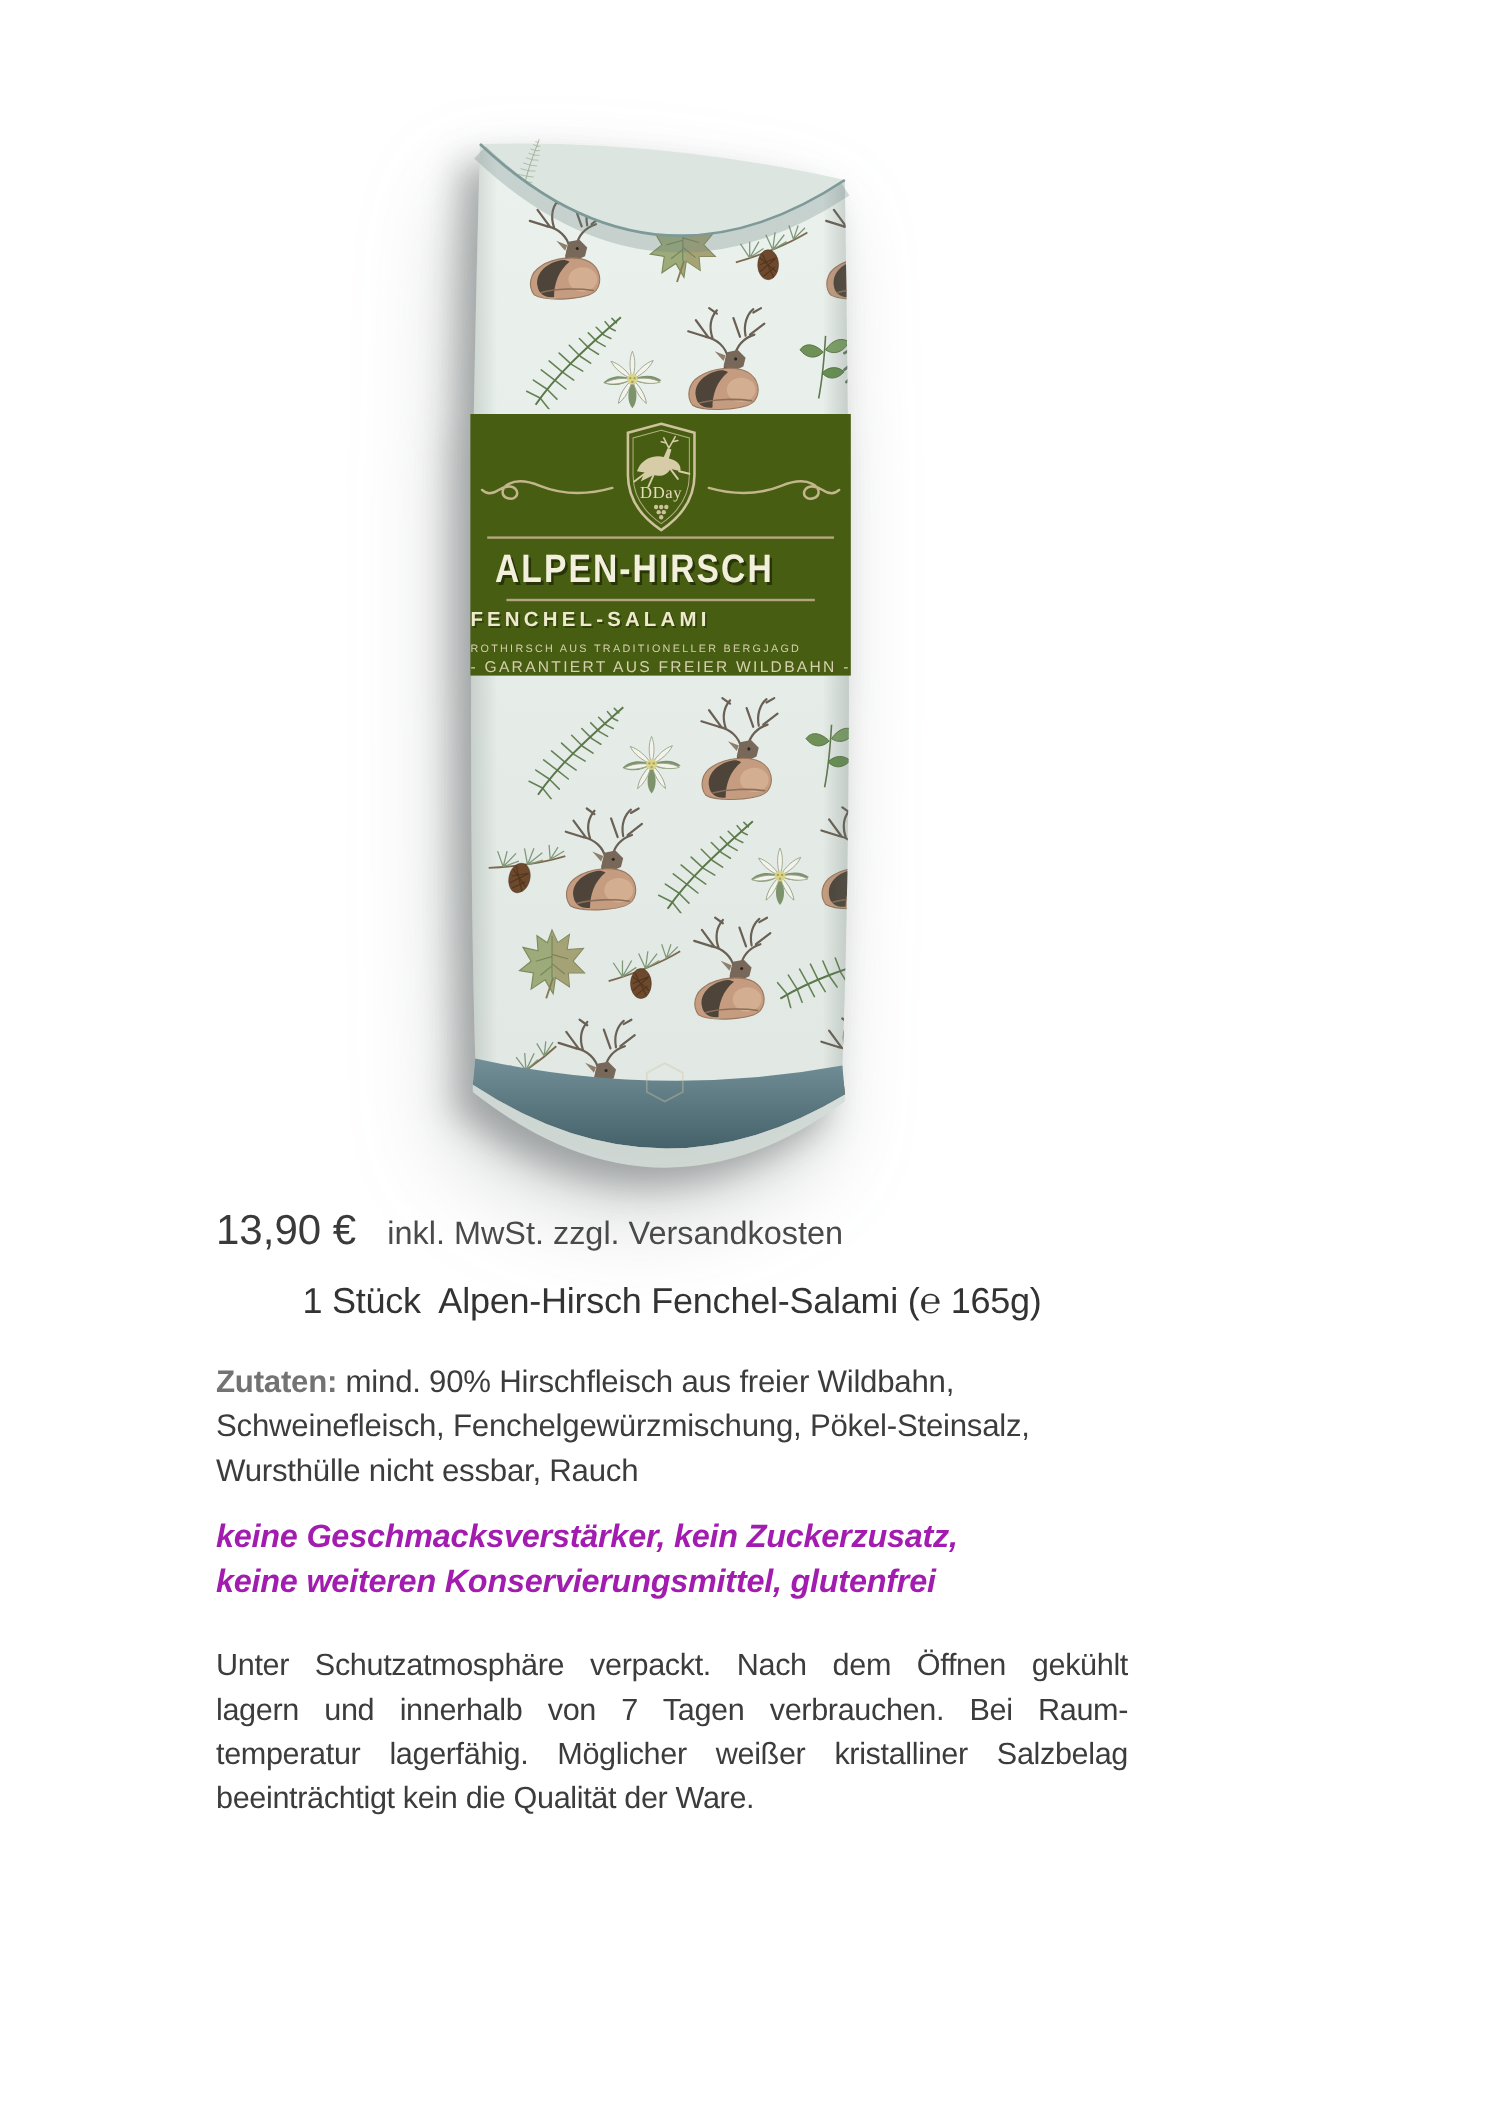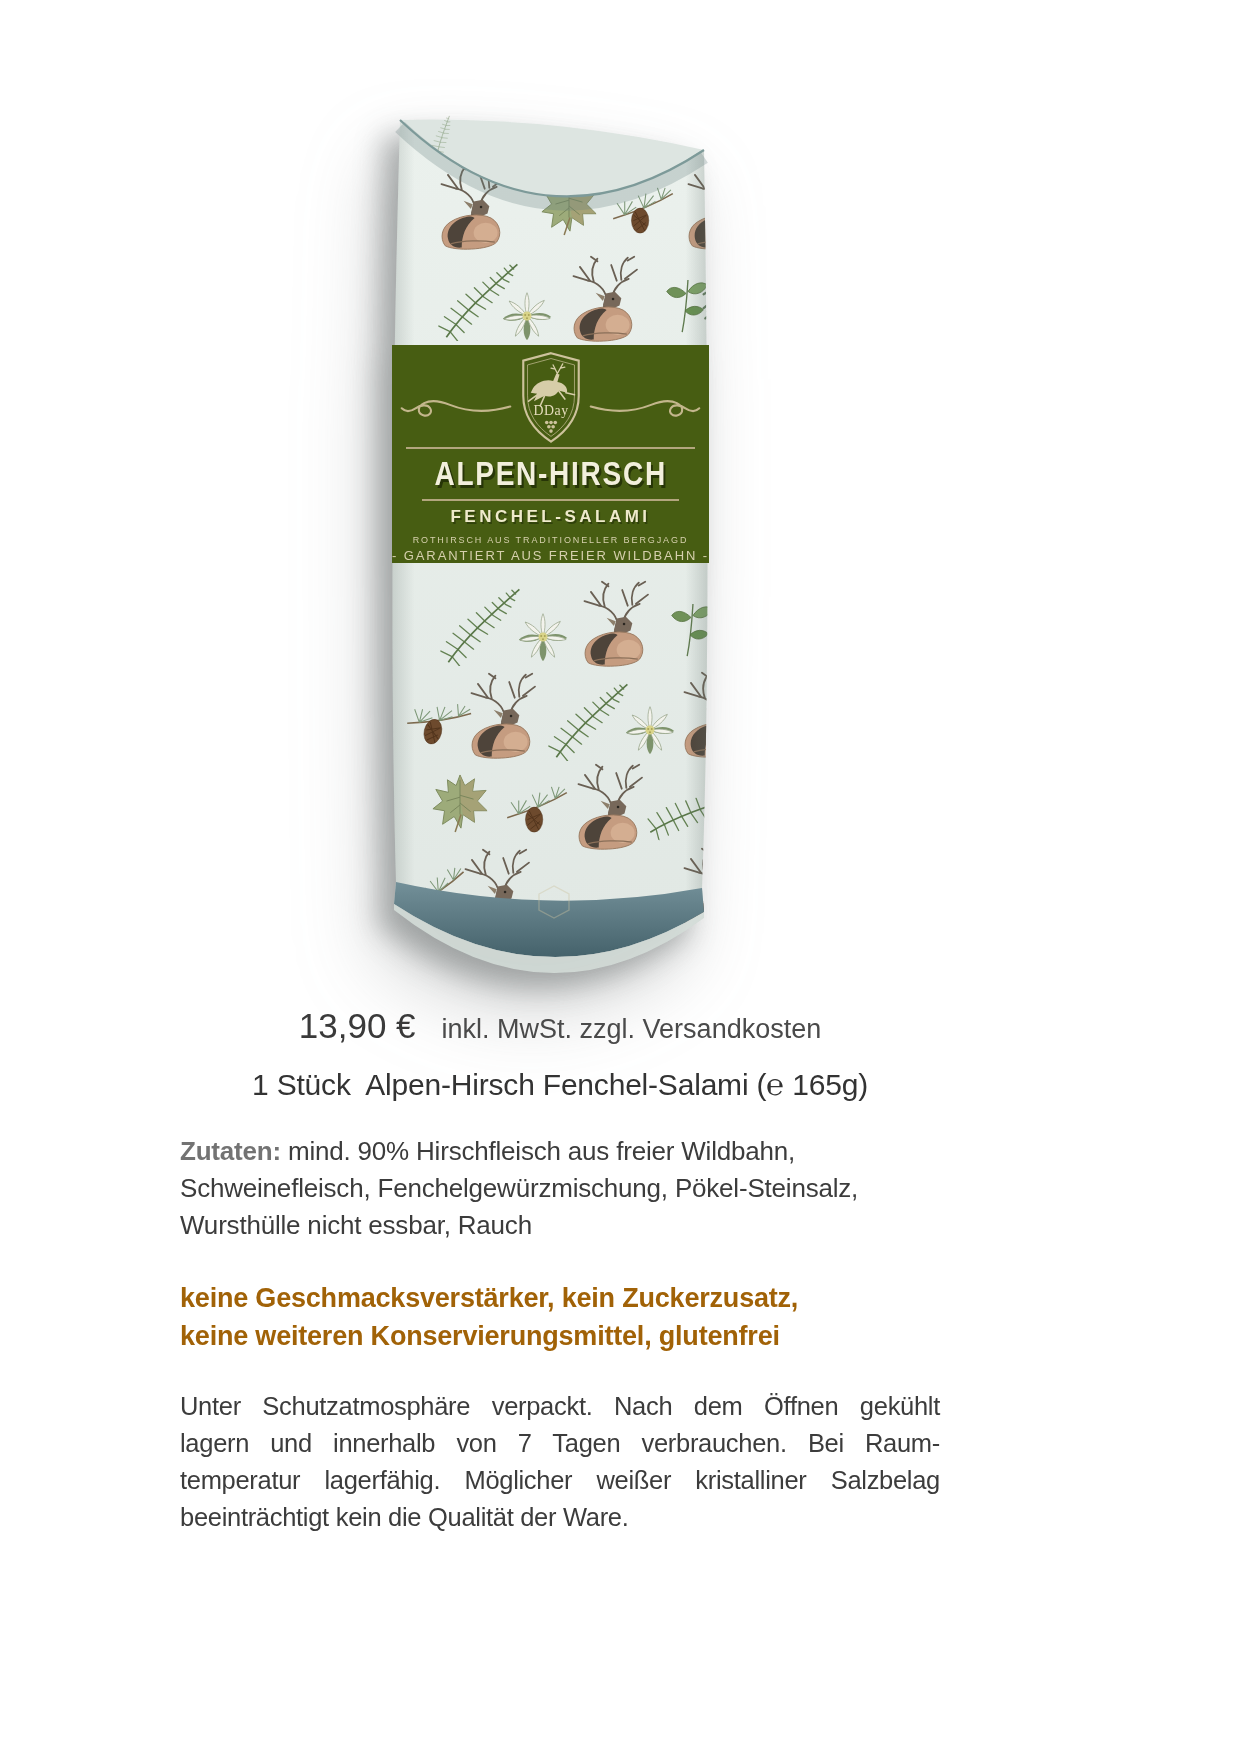--- a/index.html
+++ b/index.html
@@ -11,49 +11,49 @@
   html,body{width:1240px;height:1754px;background:var(--page-bg);
     font-family:"Liberation Sans",sans-serif;color:var(--text-dark);}
   .page{position:relative;width:1240px;height:1754px;overflow:hidden;background:var(--page-bg);}
 
   
   .hero{position:absolute;left:0;top:0;width:1240px;height:1010px;}
   svg.package{position:absolute;left:372px;top:104px;width:340px;height:880px;
     filter:drop-shadow(-16px 16px 14px rgba(75,80,80,.42)) drop-shadow(-14px 34px 34px rgba(110,115,115,.28));}
 
   
-  .band{position:absolute;left:392px;top:345px;width:317px;height:218px;z-index:5;text-align:center;}
+  .band{position:absolute;left:392px;top:345px;width:317px;height:218px;z-index:5;text-align:left;}
   .band .shield-wrap{position:absolute;left:50%;top:6px;transform:translateX(-50%);width:64px;height:94px;}
   .band .flourish{position:absolute;top:44px;width:112px;height:30px;}
   .band .flourish.left{left:8px;}
   .band .flourish.right{right:8px;transform:scaleX(-1);}
   .band .rule1{position:absolute;top:102px;left:14px;right:14px;height:2px;background:var(--rule-gold);}
   .band .rule2{position:absolute;top:154px;left:30px;right:30px;height:1.5px;background:var(--rule-gold);}
   .band .title{position:absolute;top:110px;left:0;right:0;color:var(--label-cream);
     font-size:33px;font-weight:700;letter-spacing:2px;white-space:nowrap;}
   .band .title span{display:inline-block;transform:scaleX(.85);transform-origin:center;
     text-shadow:2.5px 2.5px 0 rgba(34,46,6,.85);}
   .band .subtitle{position:absolute;top:162px;left:0;right:0;color:#efeacb;
     font-size:17px;font-weight:700;letter-spacing:3.5px;
     text-shadow:1.5px 1.5px 0 rgba(34,46,6,.6);}
   .band .tag1{position:absolute;top:190px;left:0;right:0;color:var(--label-cream-soft);
     font-size:9px;font-weight:500;letter-spacing:1.9px;}
   .band .tag2{position:absolute;top:203px;left:0;right:0;color:var(--label-cream-soft);
     font-size:13px;font-weight:500;letter-spacing:1.9px;}
 
   
   .content{position:absolute;left:180px;top:1006px;width:760px;}
-  .price-line{text-align:center;white-space:nowrap;}
+  .price-line{text-align:left;white-space:nowrap;}
   .price{font-size:35px;font-weight:500;color:#3a3a3a;}
   .tax-note{font-size:27px;font-weight:400;color:#4a4a4a;margin-left:26px;}
   .qty-line{text-align:center;font-size:30px;font-weight:500;color:#333;
     margin-top:22px;white-space:pre-wrap;letter-spacing:-.2px;}
   .ingredients{margin-top:31px;font-size:26px;line-height:37px;color:#3c3c3c;letter-spacing:-.2px;}
   .ing-label{font-weight:700;color:#737373;}
-  .claims{margin-top:35px;font-size:27px;line-height:38px;font-weight:700;color:#a16207;letter-spacing:-.2px;}
+  .claims{margin-top:17px;font-size:27px;line-height:38px;font-weight:700;color:#a21caf;letter-spacing:-.2px;font-style:italic;}
   .storage{margin-top:33px;font-size:25.5px;line-height:37px;color:#3c3c3c;letter-spacing:-.3px;}
   .storage .jline{text-align:justify;text-align-last:justify;}
   .storage .jline.last{text-align-last:left;}
 </style>
 </head>
 <body>
 
 <div class="page">
 
   <div class="hero">

